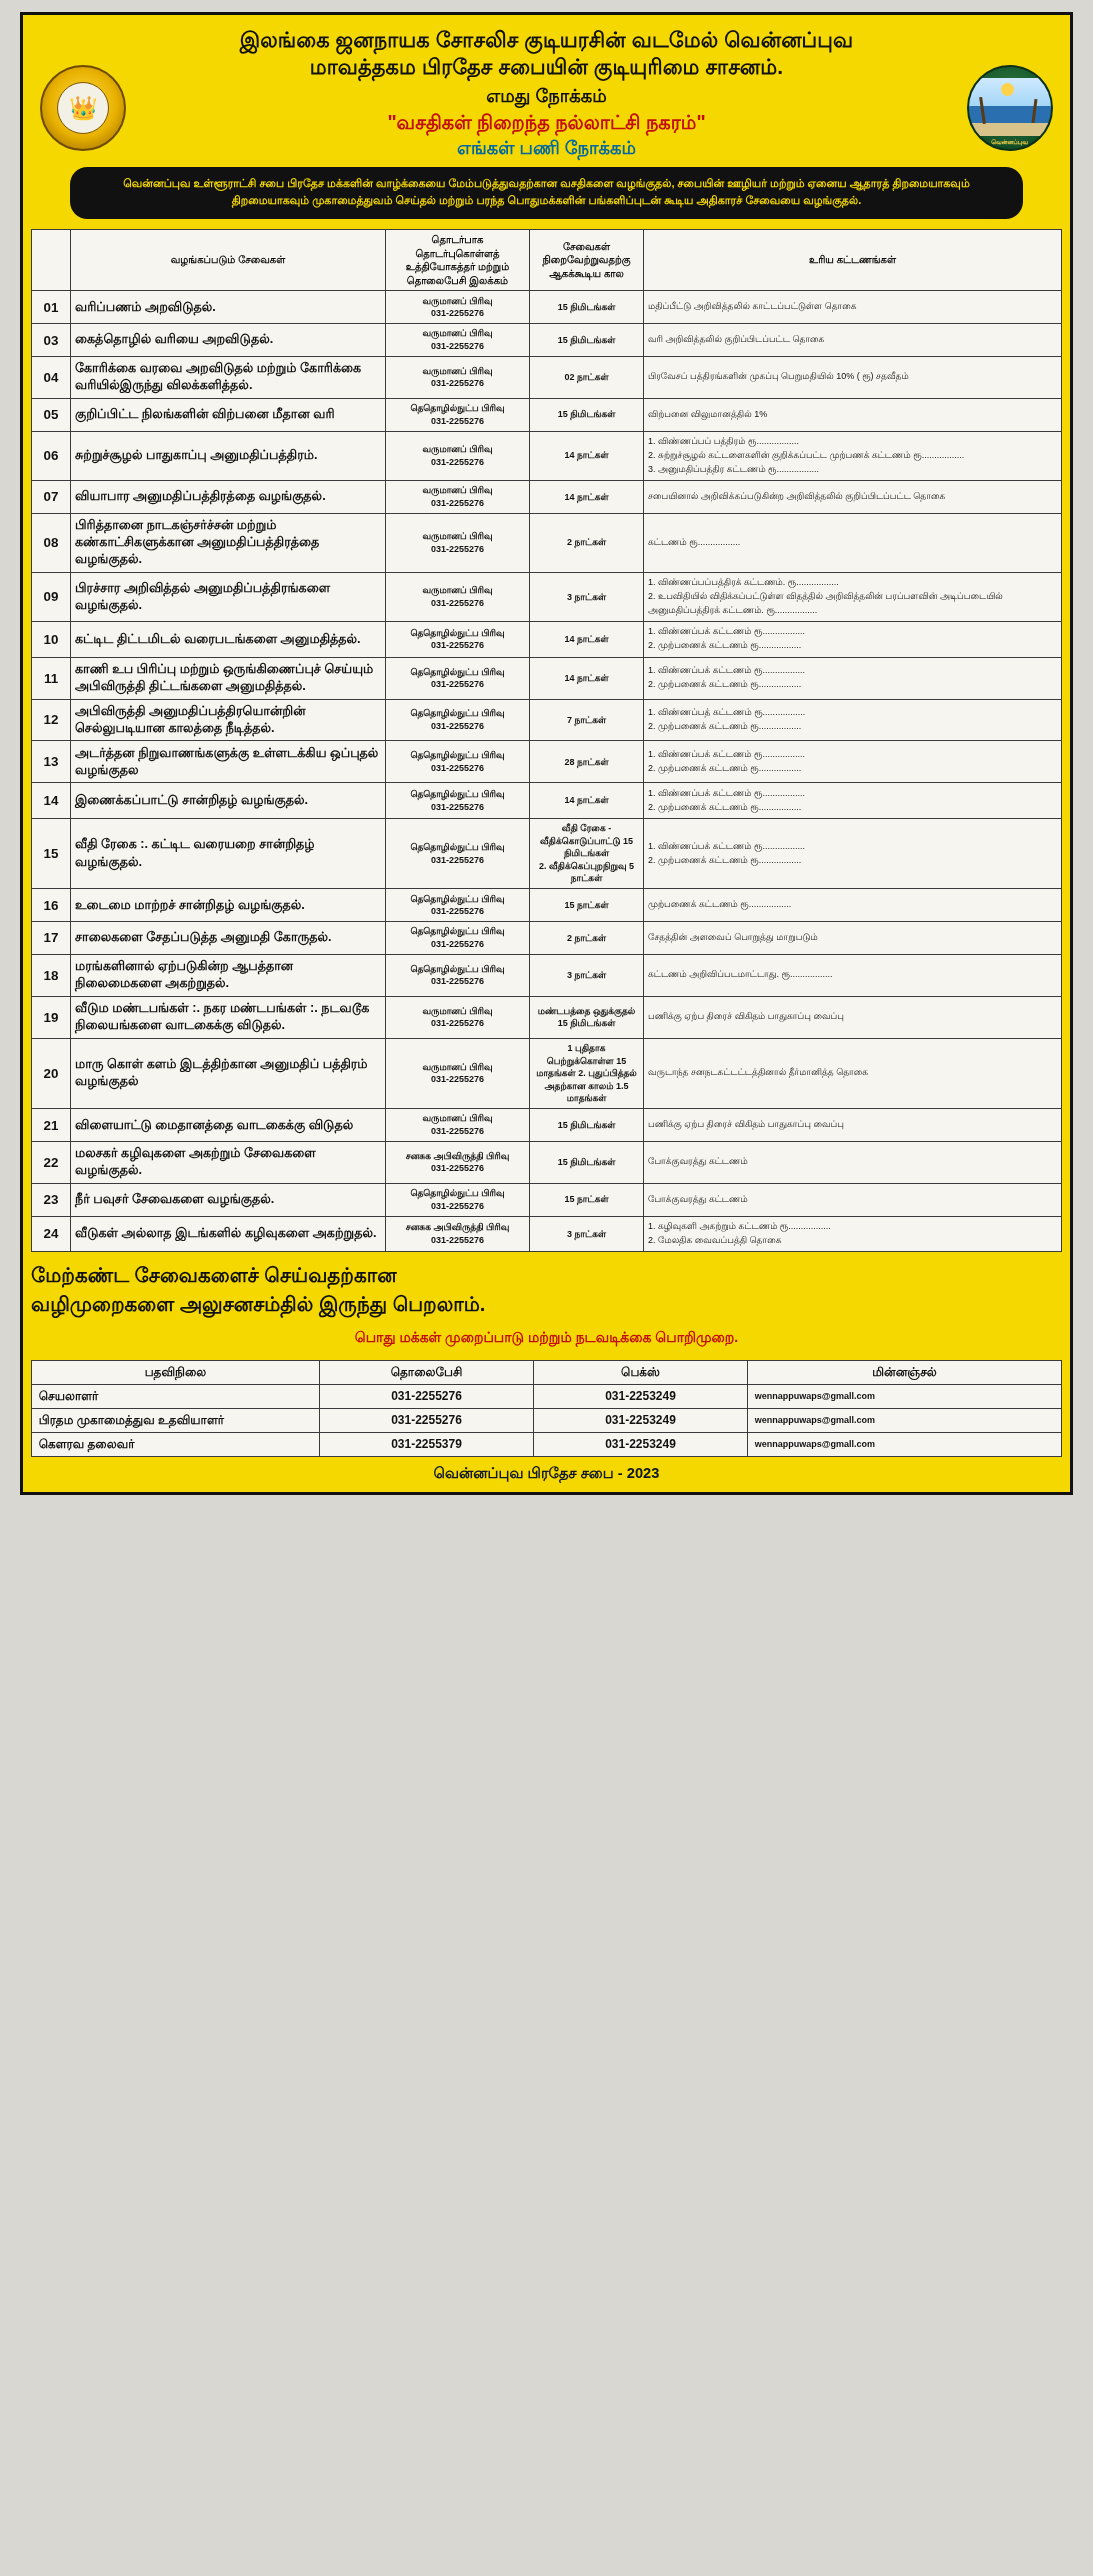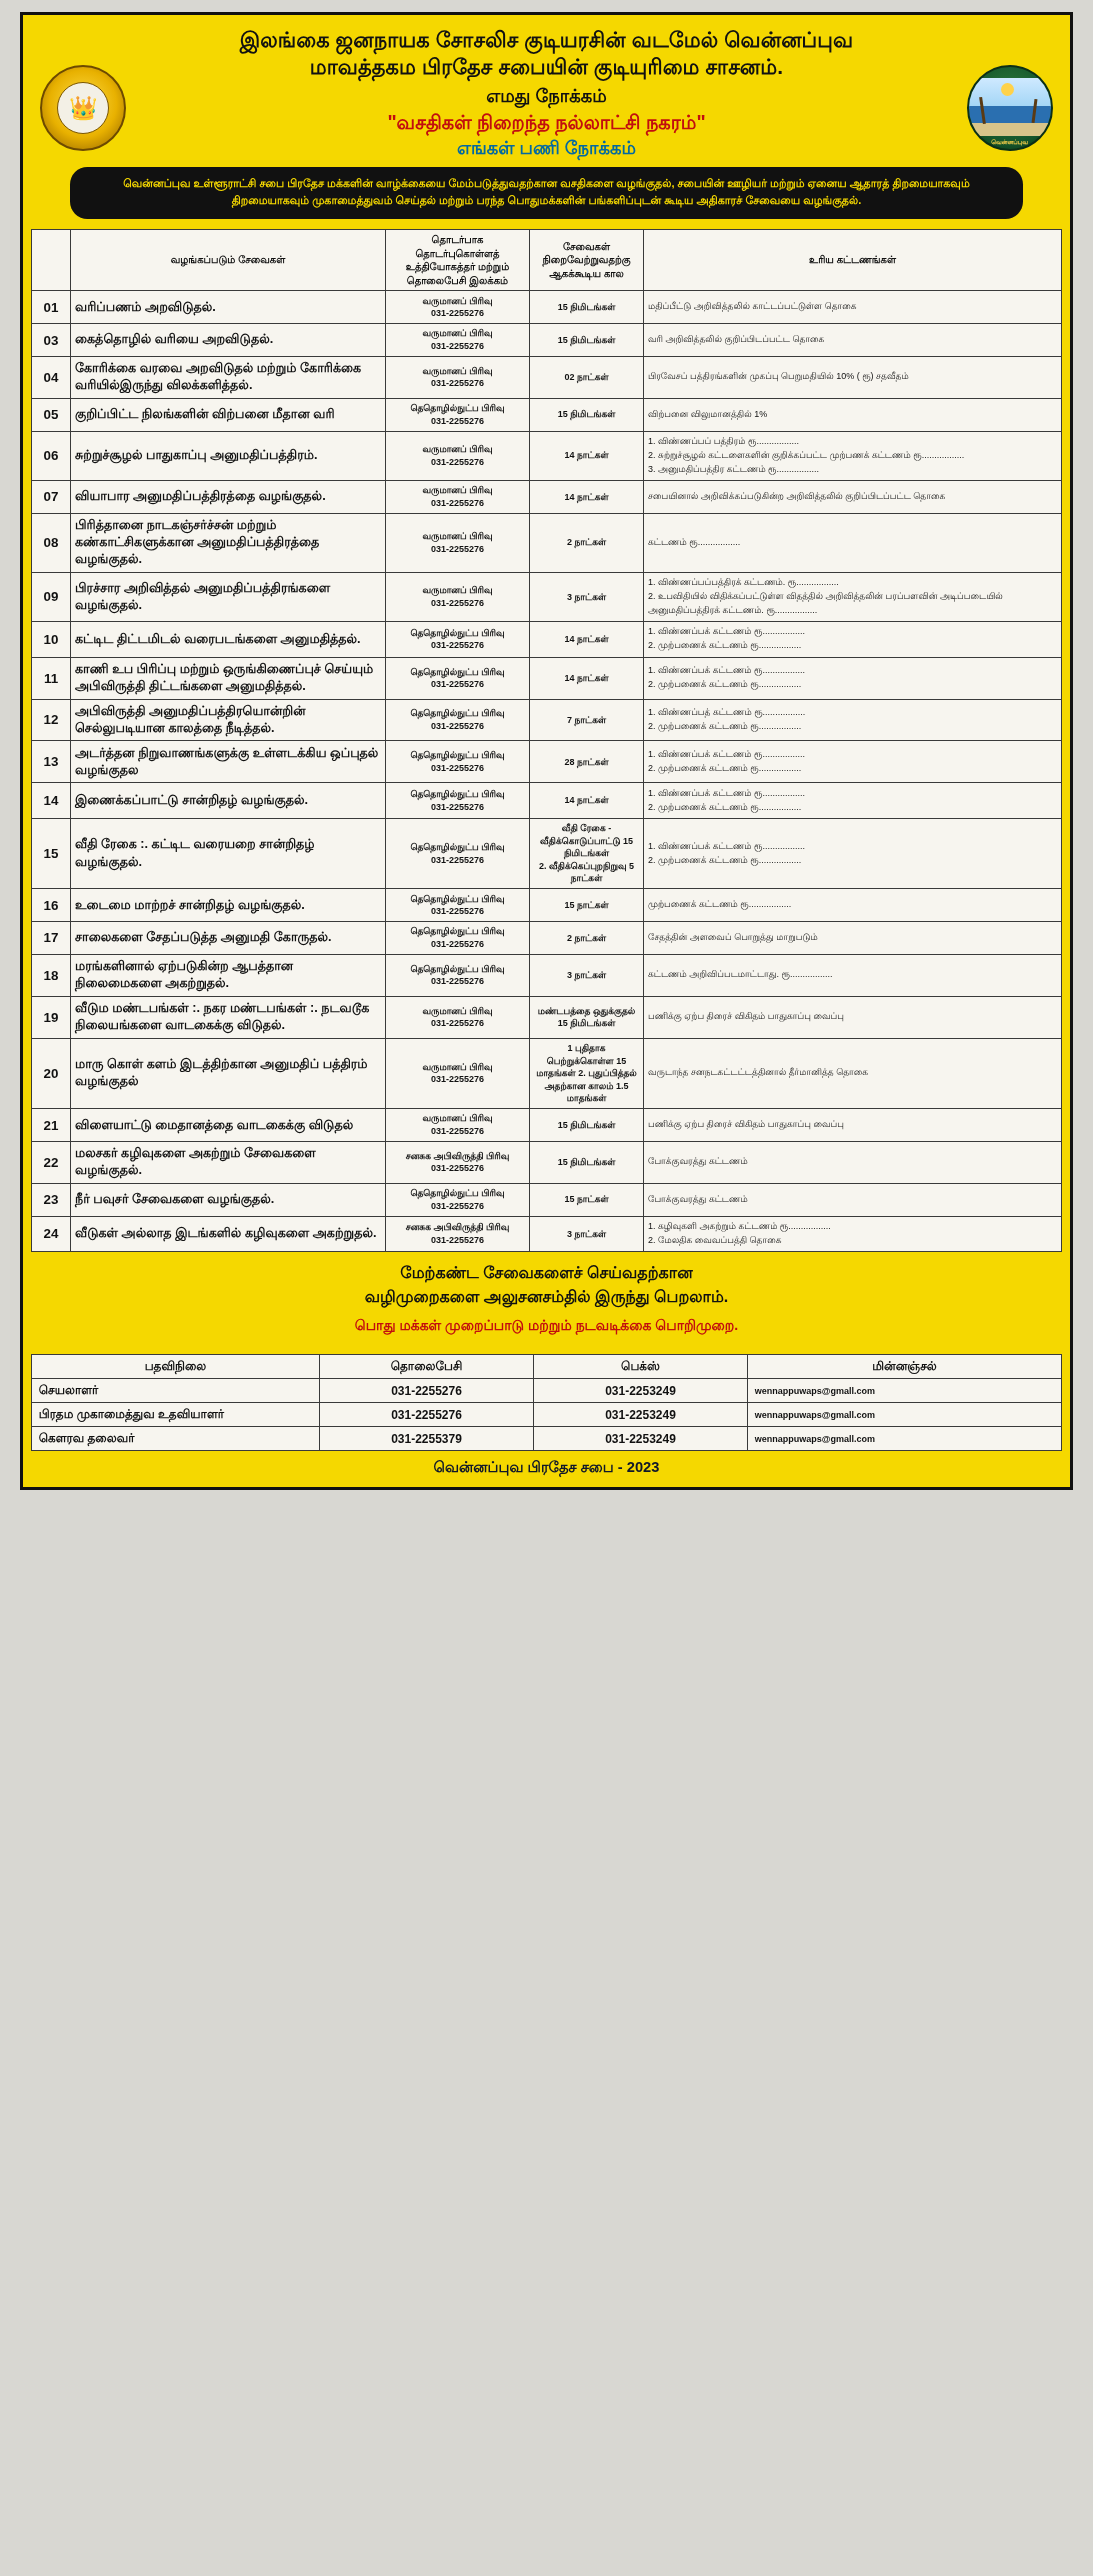--- a/index.html
+++ b/index.html
@@ -102,28 +102,28 @@
   col.c-con { width: 144px; }
   col.c-time { width: 114px; }
   col.c-fee { width: auto; }
   td.no { text-align:center; font-weight:bold; font-size: 13.4px; }
   td.srv { font-size: 12.7px; font-weight:bold; line-height:1.35; padding-left:9.4px; }
   td.con { text-align:center; font-size: 9px; font-weight:bold; color:#0b2e8a; line-height:1.4; }
   td.time { text-align:center; font-size: 9px; font-weight:bold; line-height:1.4;margin-left:34px; }
   td.fee { font-size: 9px; line-height:1.55; padding-left:6.7px; }
   
   .note {
-    text-align:center; font-weight:bold; font-size: 16px; line-height:1.45;
+    text-align:left; font-weight:bold; font-size: 20px; line-height:1.45;
     margin-top: 9.4px; color:#111;
   }
   .complaint-heading {
     text-align:center; font-weight:bold; font-size: 14px; color:#c20e0e; margin-top: 9.4px;
   }
   table.contacts {
-    width: 100%; border-collapse: collapse; margin-top: 19px; background:#f7f5ef;
+    width: 100%; border-collapse: collapse; margin-top: 13px; background:#f7f5ef;
     table-layout: fixed;
     padding-left: 43px;
   }
   table.contacts th, table.contacts td {
     border: 1.1px solid #3a3a3a; padding: 4px 6.7px; font-size: 12px; color:#111;
   }
   table.contacts th { font-weight:bold; text-align:center; }
   table.contacts td.label { font-weight:bold; }
   table.contacts td.num { text-align:center; font-weight:bold; }
   table.contacts td.mail { text-align:left; font-size: 9px; font-weight:bold; }

